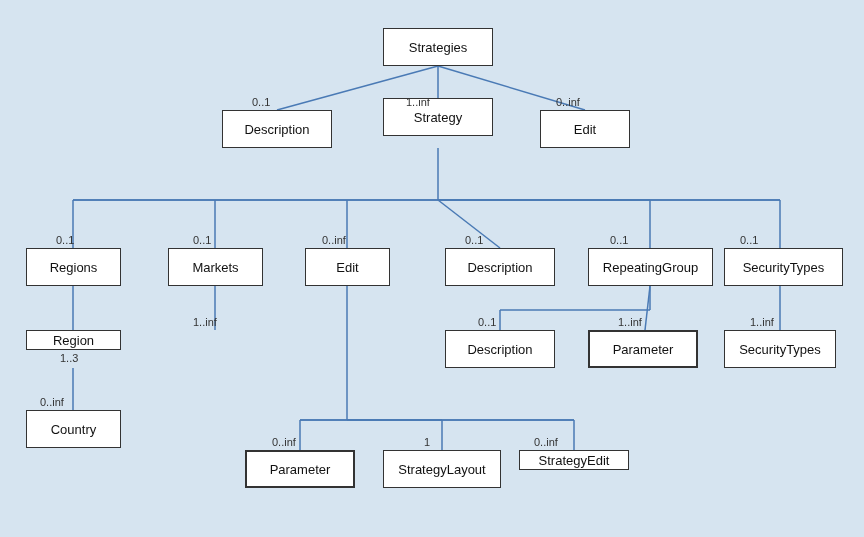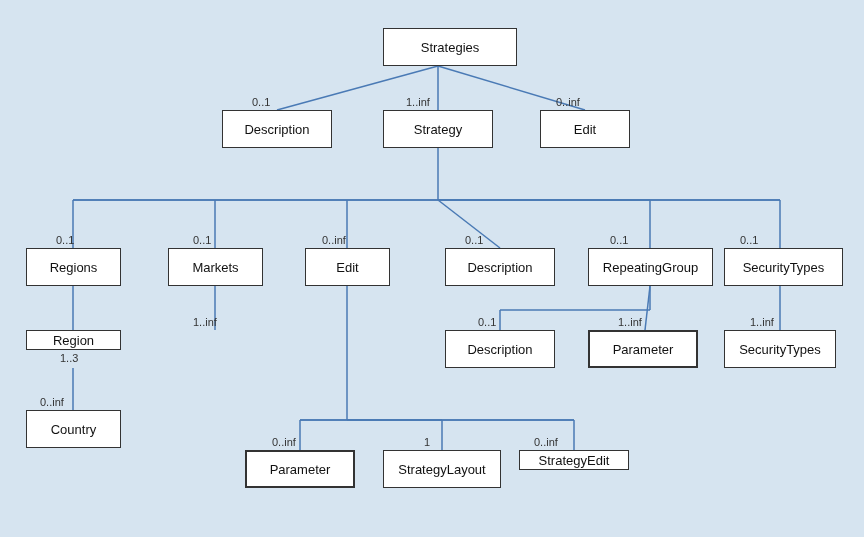--- a/index.html
+++ b/index.html
@@ -99,27 +99,27 @@
 
     <line x1="347" y1="420" x2="442" y2="420"></line>
     <line x1="442" y1="420" x2="442" y2="450"></line>
 
     <line x1="347" y1="420" x2="574" y2="420"></line>
     <line x1="574" y1="420" x2="574" y2="450"></line>
 
     <line x1="300" y1="420" x2="574" y2="420"></line>
   </svg>
 
-  <div class="node" style="left:383px;top:28px;width:134px;height:38px;">
+  <div class="node" style="left:383px;top:28px;width:110px;height:38px;">
     <span>Strategies</span>
   </div>
   <div class="node" style="left:222px;top:110px;width:110px;height:38px;">
     <span>Description</span>
   </div>
-  <div class="node" style="left:383px;top:110px;width:110px;height:38px;">
+  <div class="node" style="left:383px;top:98px;width:110px;height:38px;">
     <span>Strategy</span>
   </div>
   <div class="node" style="left:540px;top:110px;width:90px;height:38px;">
     <span>Edit</span>
   </div>
   <div class="node" style="left:26px;top:248px;width:95px;height:38px;">
     <span>Regions</span>
   </div>
   <div class="node" style="left:168px;top:248px;width:95px;height:38px;">
     <span>Markets</span>

